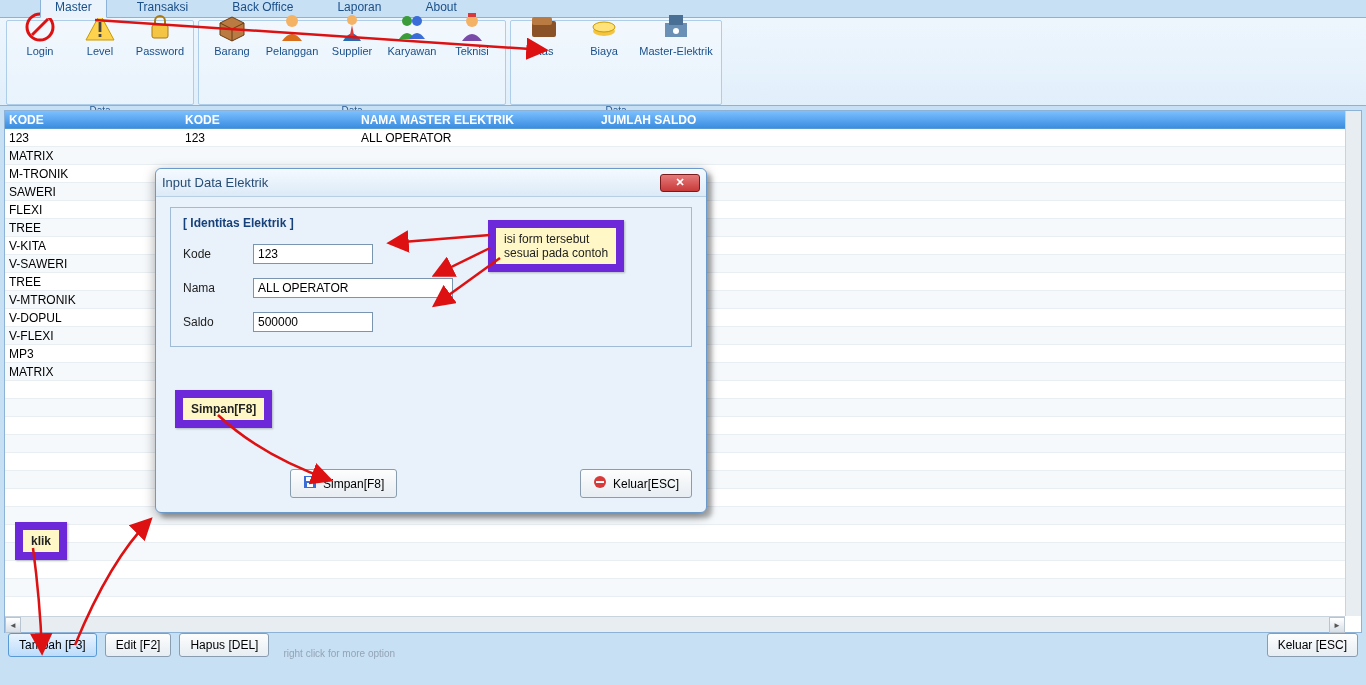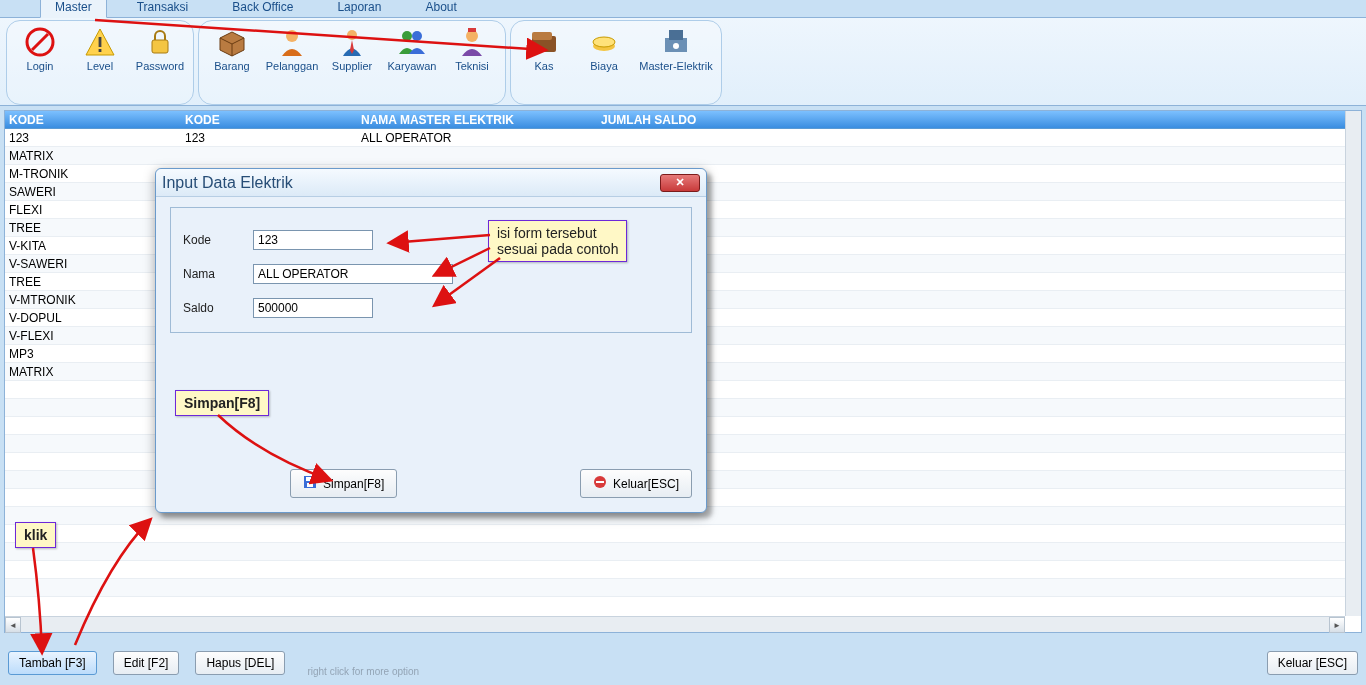--- a/index.html
+++ b/index.html
@@ -41,24 +41,25 @@
   .ribbon {
     height:88px;
     background:linear-gradient(#eef6fd,#e1effb);
     border-bottom:1px solid #8db2d8;
     display:flex;
     padding:2px 6px 0;
     gap:4px;
   }
   .group {
     border:1px solid #aecde9;
-    border-radius:14px;
+    border-radius:2px;
     background:rgba(255,255,255,.25);
     display:flex;
     flex-direction:column;
+    justify-content:center;
   }
   .group-items { display:flex; padding:3px 6px 0; gap:6px; flex:1; }
   .group-label { text-align:center; font-size:10px; color:#2a5b93; padding:2px 0 3px;margin-top:44px; }
   .rbtn {
     width:54px;
     display:flex;
     flex-direction:column;
     align-items:center;
     gap:2px;
     cursor:pointer;
@@ -108,22 +109,22 @@
   }
   .grid-sb-h {
     position:absolute; left:0; right:16px; bottom:0; height:16px;
     background:#e8edf2; border-top:1px solid #c8d3de;
     display:flex; justify-content:space-between;
   }
   .sb-btn{ width:16px;height:16px;background:linear-gradient(#fff,#d7dfe7);border:1px solid #b8c4d0; display:flex;align-items:center;justify-content:center;font-size:8px;color:#555;}
 
   
   .footer {
-    position:absolute; left:4px; right:4px; bottom:0; height:44px;
-    display:flex; align-items:center; gap:16px;
+    position:absolute; left:4px; right:4px; bottom:18px; height:44px;
+    display:flex; align-items:center; gap:8px;
     padding:0 4px;
     justify-content:flex-end;
   }
   .btn {
     background:linear-gradient(#fdfdfd,#e7edf3);
     border:1px solid #8a9db0;
     border-radius:3px;
     padding:4px 10px;
     font-size:12px;
     cursor:pointer;
@@ -150,21 +151,21 @@
     border-radius:6px;
     display:flex; flex-direction:column;
     box-shadow:0 3px 12px rgba(0,0,0,.35);
   }
   .dlg-title {
     height:28px; display:flex; align-items:center; padding:0 6px;
     background:linear-gradient(#f5faff,#dceaf7);
     border-bottom:1px solid #b7cee4;
     border-radius:6px 6px 0 0;
   }
-  .dlg-title .t { color:#274d76; font-size:16px; flex:1;}
+  .dlg-title .t { color:#274d76; font-size:13px; flex:1;}
   .dlg-close {
     width:40px;height:18px;border-radius:3px;
     background:linear-gradient(#e67a7a,#c83a3a);
     border:1px solid #7a1b1b;
     display:flex;align-items:center;justify-content:center;
     color:#fff; font-weight:bold; font-size:11px;
     cursor:pointer;
   }
   .dlg-body { flex:1; padding:10px 14px; position:relative;}
   .fieldset {
@@ -192,23 +193,23 @@
     font-size:12px;
     cursor:pointer;
     display:inline-flex; align-items:center; gap:6px;
   }
 
   
   svg.annot { position:absolute; left:0; top:0; width:1366px; height:685px; pointer-events:none; }
   .callout {
     position:absolute;
     background:#fff8c6;
-    border:1px solid #6d28d9;
+    border:8px solid #6d28d9;
     padding:4px 8px;
-    font-size:14px;
+    font-size:12px;
     font-weight:bold;
     color:#222;
     box-shadow:1px 1px 2px rgba(0,0,0,.25);
     white-space:pre-line;
   }
 </style>
 </head>
 <body>
 
 <div class="tabstrip">
@@ -453,20 +454,21 @@
 </div>
 
 <div class="dialog-shadow"></div>
 <div class="dialog">
   <div class="dlg-title">
     <span class="t">Input Data Elektrik</span>
     <div class="dlg-close">✕</div>
   </div>
   <div class="dlg-body">
     <div class="fieldset">
+      <div class="fs-legend">[ Identitas Elektrik ]</div>
       <div class="fld">
         <label>Kode</label>
         <input style="width: 120px;" value="123">
       </div>
       <div class="fld">
         <label>Nama</label>
         <input style="width: 200px;" value="ALL OPERATOR">
       </div>
       <div class="fld">
         <label>Saldo</label>

